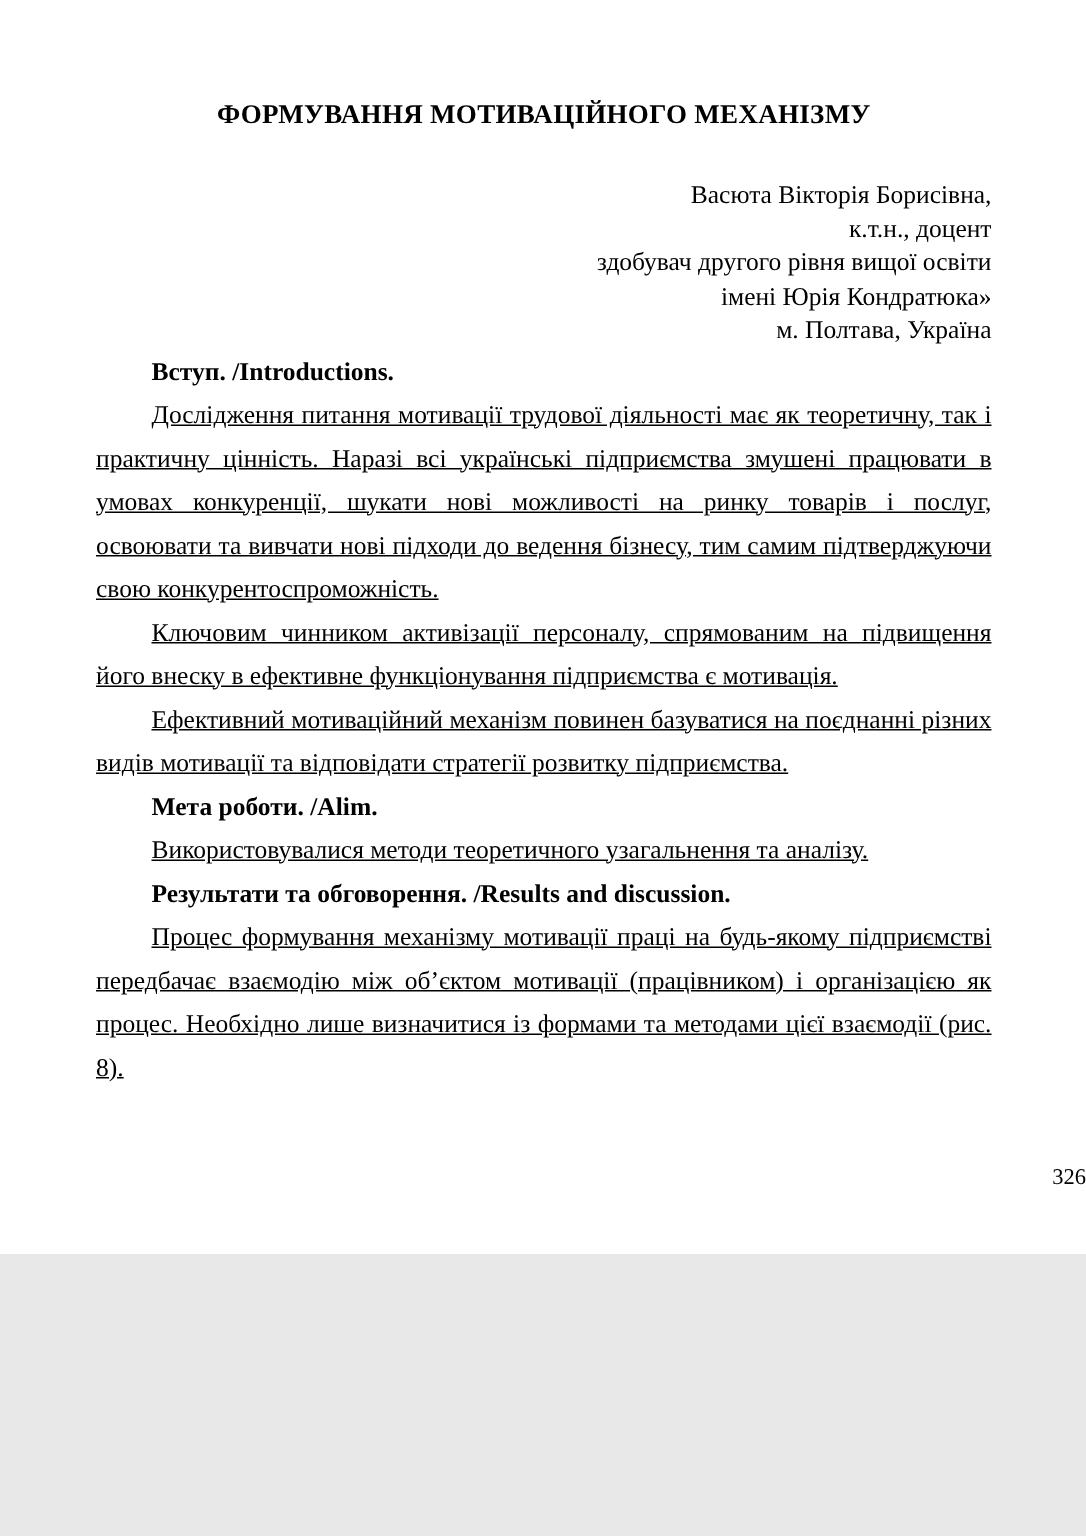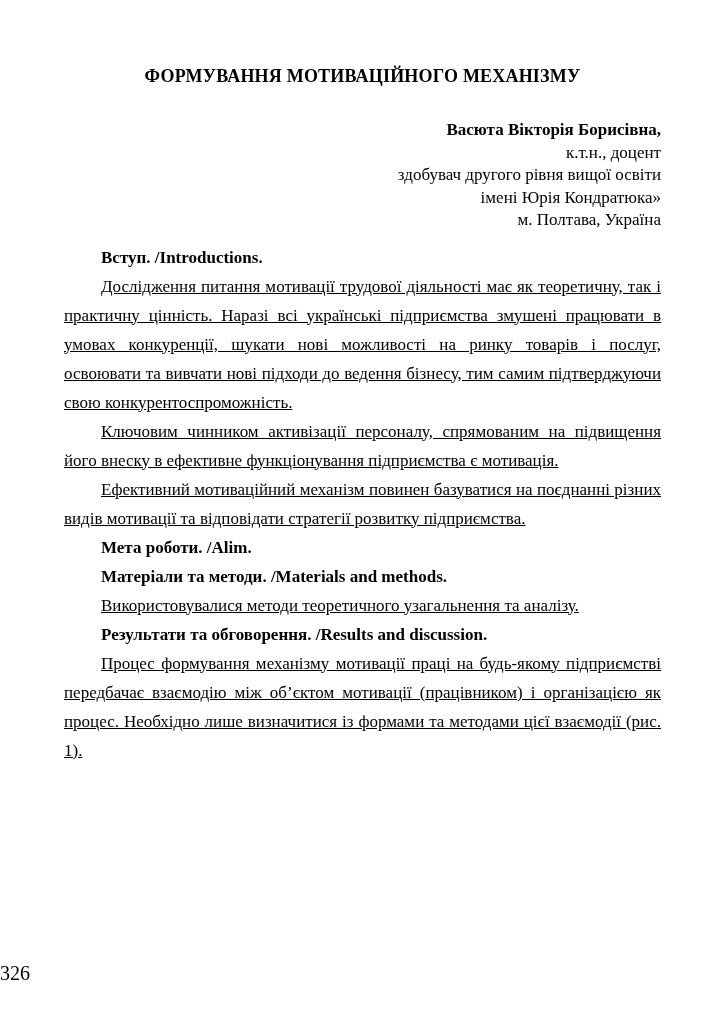--- a/index.html
+++ b/index.html
@@ -1,19 +1,19 @@
 <!DOCTYPE html>
 <html><head>
 <meta charset="utf-8">
 <style>
   * { margin: 0; padding: 0; box-sizing: border-box; }
   html, body { background: #e8e8e8; }
   .page {
     width: 724px;
-    height: 1024px;
+    height: 836px;
     margin: 0 auto;
     background: #ffffff;
     color: #000000;
     font-family: "Liberation Serif", "DejaVu Serif", serif;
     position: relative;
     padding: 62px 63px 0 64px;
     overflow: hidden;
   }
   .title {
     font-size: 18px;
@@ -23,43 +23,43 @@
     letter-spacing: 0.2px;
   }
   .title-line { display: block; }
   .authors {
     margin-top: 28px;
     text-align: right;
     font-size: 17px;
     line-height: 22.5px;
   }
   .author-line { display: block; }
-  .author-line.bold { font-weight: bold; }
+  .author-line.bold { font-weight: normal; }
   .doc-body {
-    margin-top: 11px;
+    margin-top: 1px;
     font-size: 17px;
     line-height: 29px;
   }
   .doc-body p { text-indent: 37px; }
   .para {
     text-align: justify;
     text-align-last: left;
     text-decoration: underline;
   }
   .heading {
     font-weight: bold;
     text-align: left;
   }
   .page-number {
     position: absolute;
     bottom: 42px;
     left: 0;
     right: 0;
-    text-align: left;
-    font-size: 20px;
+    text-align: right;
+    font-size: 15px;
     line-height: 18px;
   }
 </style>
 </head>
 <body>
 
 <div class="page">
 
   <h1 class="title">
     <span class="title-line">ФОРМУВАННЯ МОТИВАЦІЙНОГО МЕХАНІЗМУ</span>
@@ -72,21 +72,20 @@
     <span class="author-line">імені Юрія Кондратюка»</span>
     <span class="author-line">м. Полтава, Україна</span>
   </div>
 
   <div class="doc-body">
     <p class="heading">Вступ. /Introductions.</p>
     <p class="para">Дослідження питання мотивації трудової діяльності має як теоретичну, так і практичну цінність. Наразі всі українські підприємства змушені працювати в умовах конкуренції, шукати нові можливості на ринку товарів і послуг, освоювати та вивчати нові підходи до ведення бізнесу, тим самим підтверджуючи свою конкурентоспроможність.</p>
     <p class="para">Ключовим чинником активізації персоналу, спрямованим на підвищення його внеску в ефективне функціонування підприємства є мотивація.</p>
     <p class="para">Ефективний мотиваційний механізм повинен базуватися на поєднанні різних видів мотивації та відповідати стратегії розвитку підприємства.</p>
     <p class="heading">Мета роботи. /Alim.</p>
-    <p class="heading">Матеріали та методи. /Materials and methods.</p>
     <p class="para">Використовувалися методи теоретичного узагальнення та аналізу.</p>
     <p class="heading">Результати та обговорення. /Results and discussion.</p>
-    <p class="para">Процес формування механізму мотивації праці на будь-якому підприємстві передбачає взаємодію між об’єктом мотивації (працівником) і організацією як процес. Необхідно лише визначитися із формами та методами цієї взаємодії (рис. 1).</p>
+    <p class="para">Процес формування механізму мотивації праці на будь-якому підприємстві передбачає взаємодію між об’єктом мотивації (працівником) і організацією як процес. Необхідно лише визначитися із формами та методами цієї взаємодії (рис. 8).</p>
   </div>
 
   <div class="page-number">326</div>
 
 </div>
 
 </body></html>

